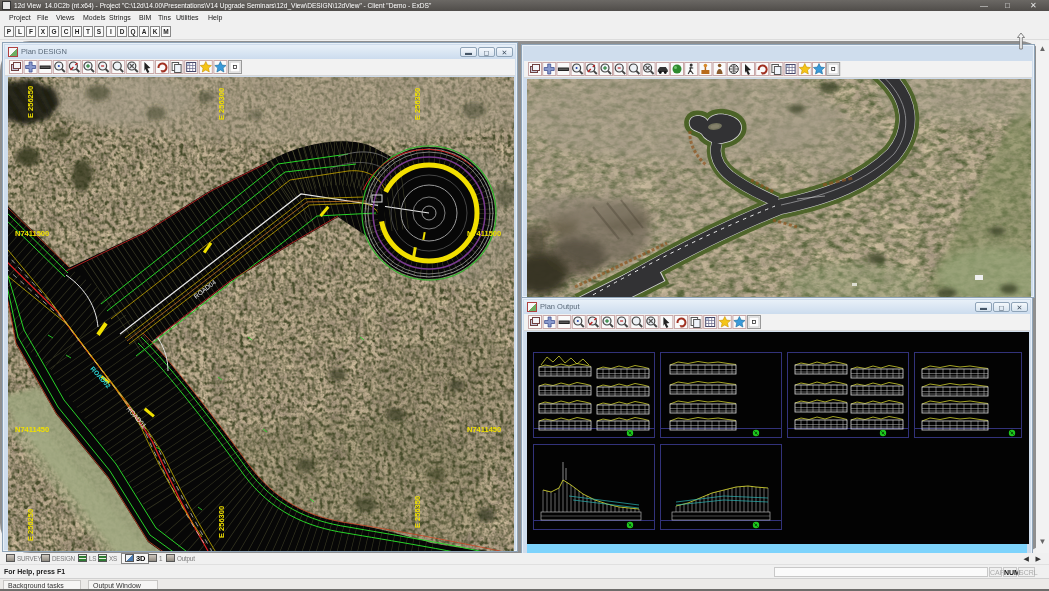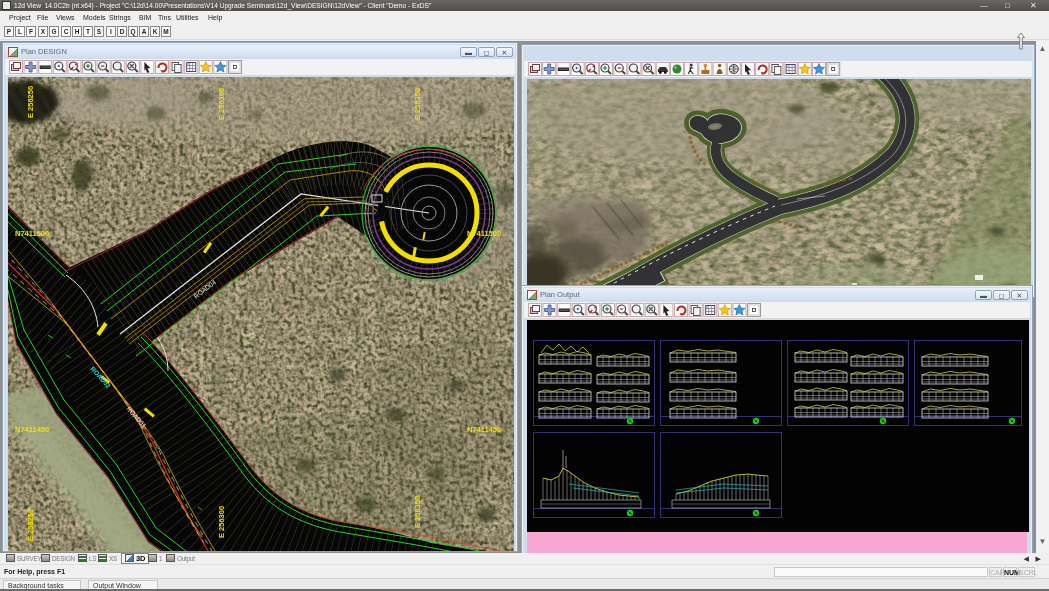--- a/index.html
+++ b/index.html
@@ -5,31 +5,31 @@
 * { margin:0; padding:0; box-sizing:border-box; }
 html,body { width:1049px; height:591px; overflow:hidden; font-family:"Liberation Sans", sans-serif; }
 #app { position:absolute; left:0; top:0; width:1049px; height:591px; background:#f0f0f0; }
 #titlebar { position:absolute; left:0; top:0; width:1049px; height:11px; background:linear-gradient(#6b6864,#504d4a); color:#fff; font-size:6.6px; line-height:11px; white-space:nowrap; }
 #titlebar .txt { position:absolute; left:14px; top:0; }
 #appicon { position:absolute; left:2px; top:1px; width:9px; height:9px; background:#e8e8e8; border:1px solid #333; }
 #menubar { position:absolute; left:0; top:11px; width:1049px; height:13px; background:#f0f0f0; font-size:7px; color:#1a1a1a; }
 #menubar span { position:absolute; top:3px; }
 #letterbar { position:absolute; left:0; top:24px; width:1049px; height:16px; background:#f0f0f0; border-bottom:1px solid #dcdcdc; }
 #letterbar .lb { position:absolute; top:2px; width:10px; height:11px; background:#fbfbfb; border:1px solid #888; font-size:6.5px; font-weight:bold; color:#222; text-align:center; line-height:9px; }
-#workspace { position:absolute; left:0; top:41px; width:1049px; height:512px; background:#8f8f8f; }
+#workspace { position:absolute; left:0; top:41px; width:1049px; height:512px; background:#8f8f8f;border-radius:30px; }
 
 .win { position:absolute; background:#cfdded; border:1px solid #8fa4b8; box-shadow:inset 0 0 0 1px #e8f0f8; }
 .win .tbar { position:absolute; left:2px; right:2px; top:2px; height:14px; background:linear-gradient(#e8f0f8,#ccdcee); font-size:7.5px; color:#5a6a7a; line-height:14px; }
 .win .tbar .ticon { position:absolute; left:3px; top:2px; width:10px; height:10px; }
 .win .tbar .ttxt { position:absolute; left:16px; top:0; }
 .win .tbar .wbtns { position:absolute; right:2px; top:2px; height:10px; display:flex; }
 .wb { width:17px; height:10px; border:1px solid #8fa4b8; background:linear-gradient(#f4f8fc,#d8e4f0); border-radius:2px; margin-left:1px; font-size:7px; line-height:9px; text-align:center; color:#456; }
 .wb.close-active { background:linear-gradient(#e89070,#c8432c); color:#fff; }
 .win .toolrow { position:absolute; left:2px; right:2px; top:16px; height:17px; background:#f2f2f2; border-bottom:1px solid #d8d8d8; }
-.win .content { position:absolute; left:5px; right:5px; top:34px; bottom:3px; background:#f9a8d4; }
+.win .content { position:absolute; left:5px; right:5px; top:34px; bottom:3px; background:#7dd3fc; }
 .ticon1 { background:linear-gradient(135deg,#f8f8f8 55%,#6fae62 55%); border:1px solid #b04040; }
 
 #tabrow { position:absolute; left:0; top:553px; width:1049px; height:11px; background:#f0f0f0; font-size:7px; color:#555; }
 #statusrow { position:absolute; left:0; top:564px; width:1049px; height:14px; background:#f0f0f0; border-top:1px solid #e0e0e0; font-size:7px; color:#111; }
 #bottomrow { position:absolute; left:0; top:578px; width:1049px; height:13px; background:#eceae8; border-top:1px solid #d0d0d0; }
 .btab { position:absolute; top:1px; height:10px; background:#f6f5f4; border:1px solid #c8c6c4; font-size:7px; color:#333; padding:1px 4px 0 4px; }
 #vscroll { position:absolute; left:1036px; top:41px; width:13px; height:512px; background:#f2f2f2; }
 .vtab { position:absolute; top:1px; height:10px; font-size:6.3px; letter-spacing:-0.2px; color:#777; white-space:nowrap; }
 .vtab i { display:inline-block; width:9px; height:8px; margin-right:2px; vertical-align:-1px; border:1px solid #555; }
 .vti-s { background:linear-gradient(#cfc8bf,#8f8a80); }
@@ -514,21 +514,21 @@
 <ellipse cx="350" cy="180" rx="9" ry="5"></ellipse>
               <ellipse cx="470" cy="152" rx="8" ry="4"></ellipse>
               <ellipse cx="302" cy="8" rx="10" ry="5"></ellipse>
               <ellipse cx="420" cy="214" rx="10" ry="5"></ellipse>
               <ellipse cx="482" cy="210" rx="9" ry="5"></ellipse>
               <ellipse cx="270" cy="30" rx="8" ry="4"></ellipse>
 </g>
 </svg></div>
     </div>
 
-    <div class="win" id="win-out" style="left:521px;top:244px;width:512px;height:278px">
+    <div class="win" id="win-out" style="left:521px;top:256px;width:512px;height:278px">
       <div class="tbar">
           <span class="ticon ticon1"></span>
           <span class="ttxt">Plan Output</span>
         <span class="wbtns">
             <span class="wb">▬</span>
             <span class="wb">◻</span>
             <span class="wb">✕</span>
           </span>
       </div>
       <div class="toolrow" id="tr-out"><svg width="250" height="16">

